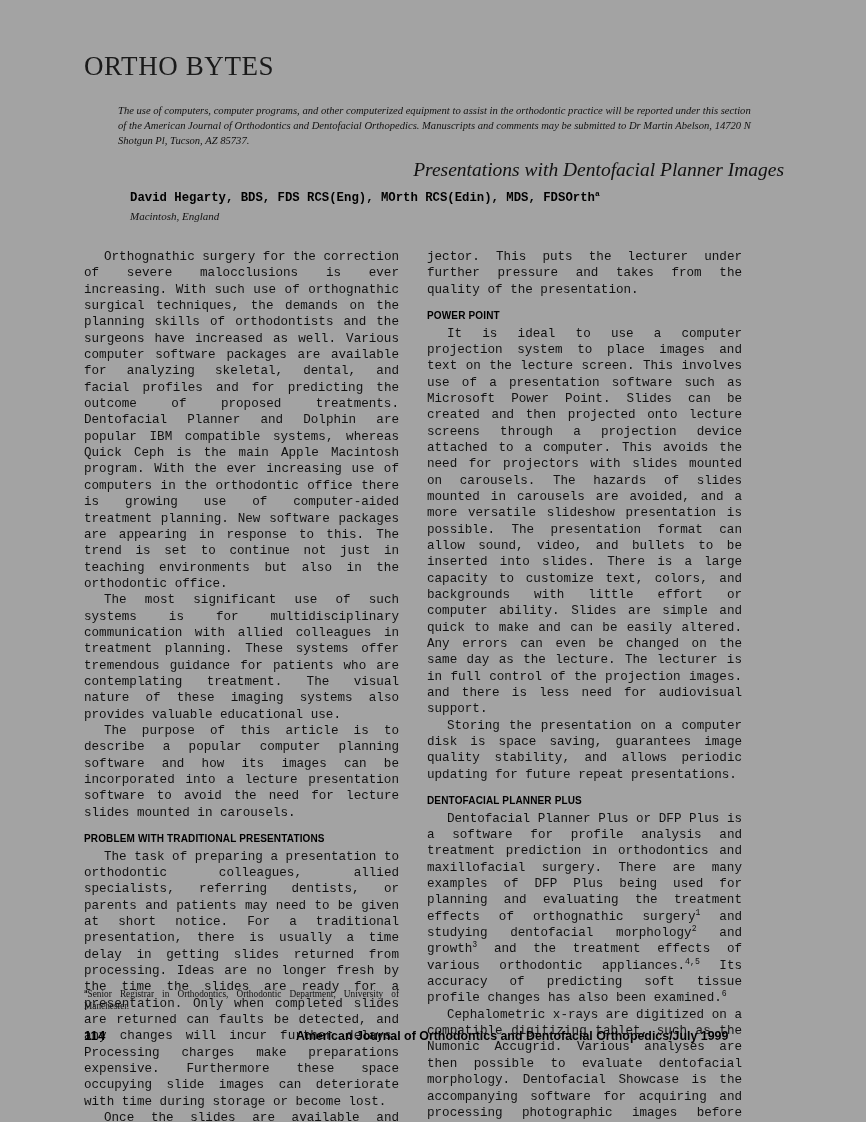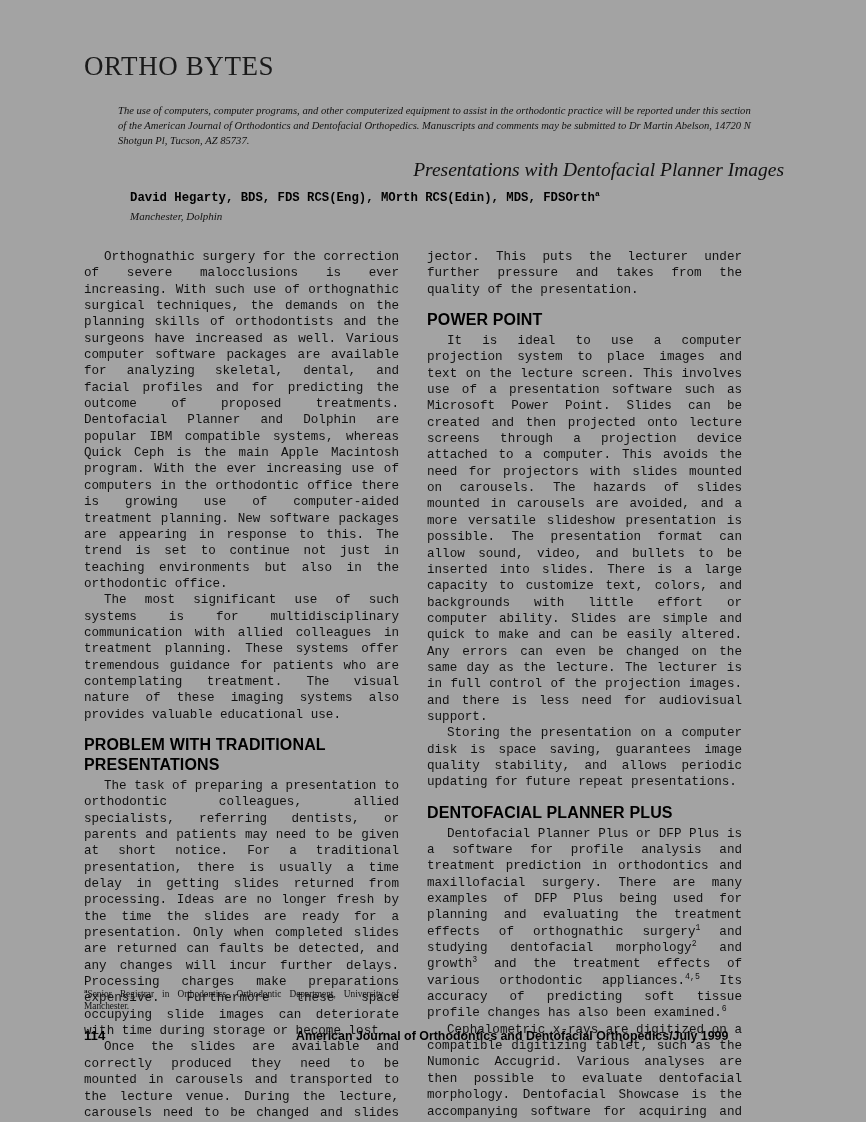--- a/index.html
+++ b/index.html
@@ -129,21 +129,21 @@
   p.body-para sup {
     font-size: 8.2px;
     vertical-align: super;
     line-height: 0;
   }
 
   h2.section-head {
     margin: 12px 0 3px 0;
     font-family: "Liberation Sans", sans-serif;
     font-weight: bold;
-    font-size: 16px;
+    font-size: 10px;
     letter-spacing: 0.15px;
     line-height: 1.25;
     color: #000000;
     text-align: left;
   }
 
   
   .footnote {
     position: absolute;
     left: 84px;
@@ -198,27 +198,28 @@
   <div class="masthead">
     <div class="masthead-title">ORTHO BYTES</div>
   </div>
 
   <div class="editor-note">The use of computers, computer programs, and other computerized equipment to assist in the orthodontic practice will be reported under this section of the American Journal of Orthodontics and Dentofacial Orthopedics. Manuscripts and comments may be submitted to Dr Martin Abelson, 14720 N Shotgun Pl, Tucson, AZ 85737.</div>
 
   <div class="article-title">Presentations with Dentofacial Planner Images</div>
 
   <div class="byline"><span>David Hegarty, BDS, FDS RCS(Eng), MOrth RCS(Edin), MDS, FDSOrth</span><sup>a</sup></div>
 
-  <div class="affiliation">Manchester, Dolphin</div>
+  <div class="affiliation">Macintosh, England</div>
 
   <div class="columns">
 
     <div class="col col-left">
       <p class="body-para">Orthognathic surgery for the correction of severe malocclusions is ever increasing. With such use of orthognathic surgical techniques, the demands on the planning skills of orthodontists and the surgeons have increased as well. Various computer software packages are available for analyzing skeletal, dental, and facial profiles and for predicting the outcome of proposed treatments. Dentofacial Planner and Dolphin are popular IBM compatible systems, whereas Quick Ceph is the main Apple Macintosh program. With the ever increasing use of computers in the orthodontic office there is growing use of computer-aided treatment planning. New software packages are appearing in response to this. The trend is set to continue not just in teaching environments but also in the orthodontic office.</p>
       <p class="body-para">The most significant use of such systems is for multidisciplinary communication with allied colleagues in treatment planning. These systems offer tremendous guidance for patients who are contemplating treatment. The visual nature of these imaging systems also provides valuable educational use.</p>
+      <p class="body-para">The purpose of this article is to describe a popular computer planning software and how its images can be incorporated into a lecture presentation software to avoid the need for lecture slides mounted in carousels.</p>
       <h2 class="section-head">PROBLEM WITH TRADITIONAL PRESENTATIONS</h2>
       <p class="body-para">The task of preparing a presentation to orthodontic colleagues, allied specialists, referring dentists, or parents and patients may need to be given at short notice. For a traditional presentation, there is usually a time delay in getting slides returned from processing. Ideas are no longer fresh by the time the slides are ready for a presentation. Only when completed slides are returned can faults be detected, and any changes will incur further delays. Processing charges make preparations expensive. Furthermore these space occupying slide images can deteriorate with time during storage or become lost.</p>
       <p class="body-para">Once the slides are available and correctly produced they need to be mounted in carousels and transported to the lecture venue. During the lecture, carousels need to be changed and slides may become trapped in the pro-</p>
     </div>
 
     <div class="col col-right">
       <p class="body-para" style="text-indent:0">jector. This puts the lecturer under further pressure and takes from the quality of the presentation.</p>
       <h2 class="section-head">POWER POINT</h2>
       <p class="body-para">It is ideal to use a computer projection system to place images and text on the lecture screen. This involves use of a presentation software such as Microsoft Power Point. Slides can be created and then projected onto lecture screens through a projection device attached to a computer. This avoids the need for projectors with slides mounted on carousels. The hazards of slides mounted in carousels are avoided, and a more versatile slideshow presentation is possible. The presentation format can allow sound, video, and bullets to be inserted into slides. There is a large capacity to customize text, colors, and backgrounds with little effort or computer ability. Slides are simple and quick to make and can be easily altered. Any errors can even be changed on the same day as the lecture. The lecturer is in full control of the projection images. and there is less need for audiovisual support.</p>
       <p class="body-para">Storing the presentation on a computer disk is space saving, guarantees image quality stability, and allows periodic updating for future repeat presentations.</p>

